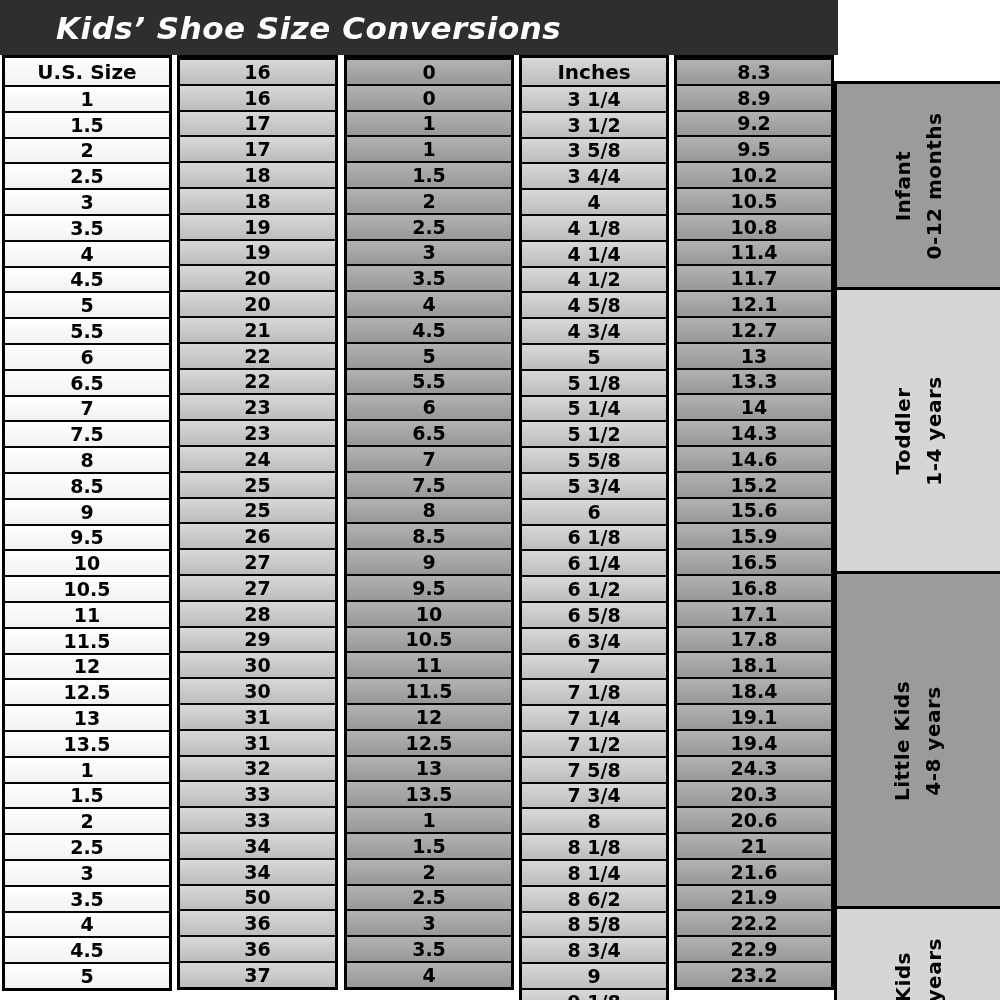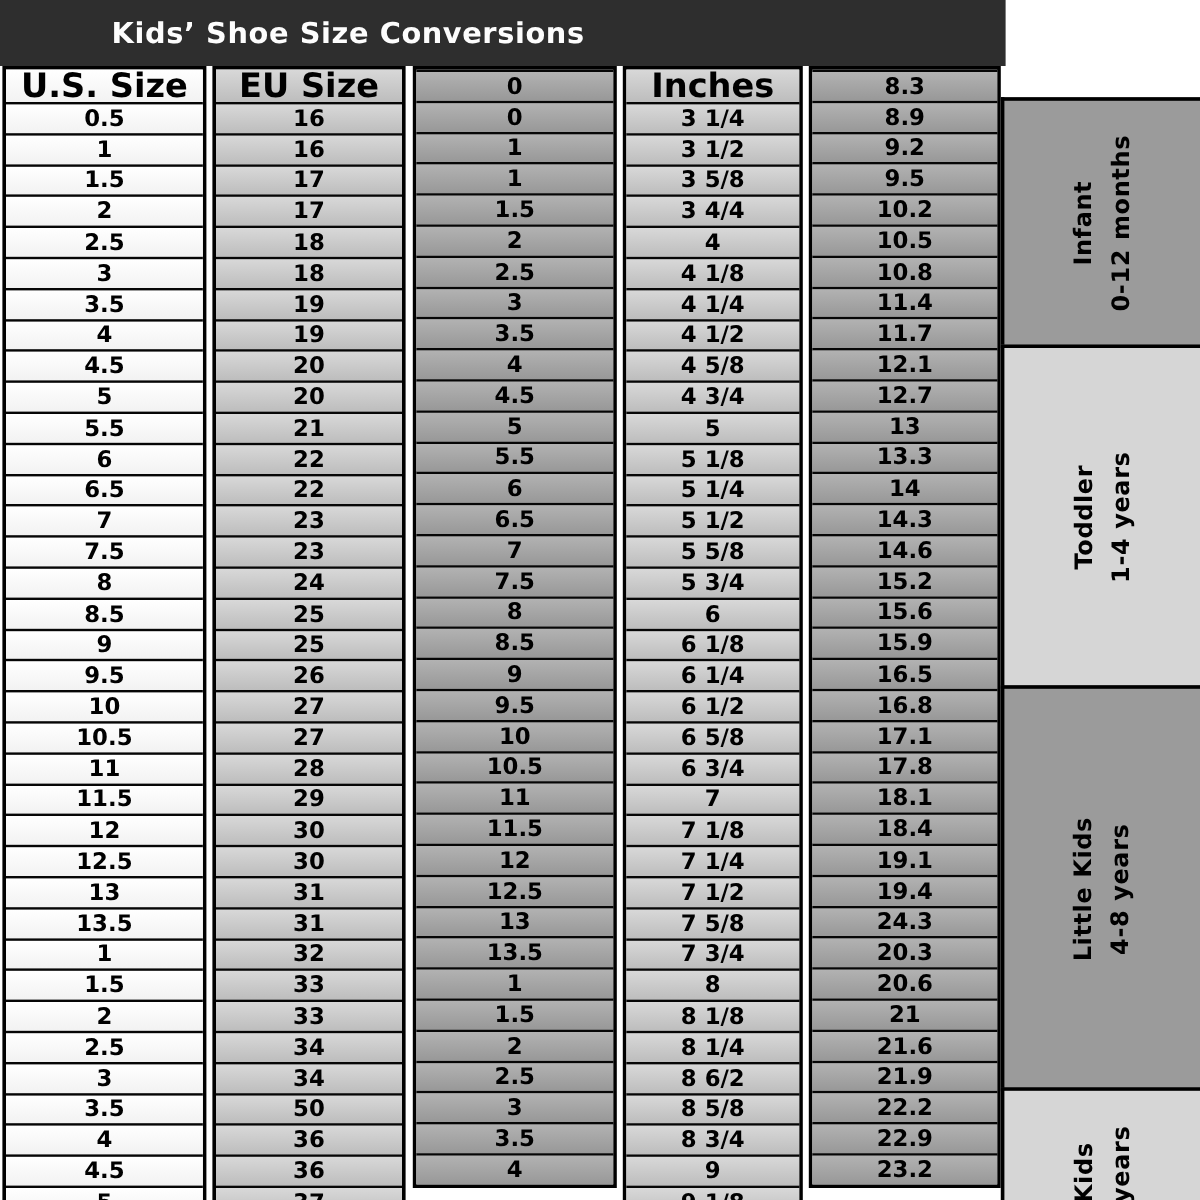--- a/index.html
+++ b/index.html
@@ -5,30 +5,30 @@
   html,body{margin:0;padding:0;background:#fff;}
   .stage{
     position:relative;width:1000px;height:1000px;overflow:hidden;background:#fff;
     font-family:"DejaVu Sans","Liberation Sans",sans-serif;font-weight:bold;color:#000;
   }
   .titlebar{
     position:absolute;left:0;top:0;width:838px;height:55px;background:#2e2e2e;
     display:flex;align-items:center;
   }
   .titlebar span{
-    color:#fdfdfd;font-size:24px;letter-spacing:0.5px;padding-left:93px;white-space:nowrap;
+    color:#fdfdfd;font-size:31px;letter-spacing:0.5px;padding-left:56px;white-space:nowrap;font-style:italic;
   }
   .colbox{
     position:absolute;top:55px;border:3px solid #000;box-sizing:border-box;background:#fff;
   }
   .cell{
     height:25.8px;box-sizing:border-box;display:flex;align-items:center;justify-content:center;
     font-size:19px;white-space:nowrap;border-top:2px solid #060606;
   }
-  .cell.head{height:27px;border-top:none;font-size:28px;}
+  .cell.head{height:27px;border-top:none;font-size:20px;}
   .c-white .cell{background:linear-gradient(180deg,#ffffff,#f2f2f2);}
   .c-light .cell{background:linear-gradient(180deg,#d8d8d8,#bdbdbd);}
   .c-gray  .cell{background:linear-gradient(180deg,#b2b2b2,#989898);}
   .panel{
     position:absolute;left:834px;width:166px;box-sizing:border-box;
     border:3px solid #000;border-right:none;
     display:flex;align-items:center;justify-content:center;
   }
   .p-dark{background:#9b9b9b;}
   .p-light{background:#d6d6d6;}
@@ -46,21 +46,20 @@
 
 <div class="stage">
 
   <div class="titlebar">
     <span>Kids’ Shoe Size Conversions</span>
   </div>
 
   <div id="columns">
       <div class="colbox c-white" style="left: 2px; width: 170px;">
         <div class="cell head">U.S. Size</div>
-        <div class="cell">0.5</div>
         <div class="cell">1</div>
         <div class="cell">1.5</div>
         <div class="cell">2</div>
         <div class="cell">2.5</div>
         <div class="cell">3</div>
         <div class="cell">3.5</div>
         <div class="cell">4</div>
         <div class="cell">4.5</div>
         <div class="cell">5</div>
         <div class="cell">5.5</div>
@@ -84,21 +83,20 @@
         <div class="cell">1.5</div>
         <div class="cell">2</div>
         <div class="cell">2.5</div>
         <div class="cell">3</div>
         <div class="cell">3.5</div>
         <div class="cell">4</div>
         <div class="cell">4.5</div>
         <div class="cell">5</div>
       </div>
       <div class="colbox c-light" style="left: 177px; width: 161px;">
-        <div class="cell head">EU Size</div>
         <div class="cell">16</div>
         <div class="cell">16</div>
         <div class="cell">17</div>
         <div class="cell">17</div>
         <div class="cell">18</div>
         <div class="cell">18</div>
         <div class="cell">19</div>
         <div class="cell">19</div>
         <div class="cell">20</div>
         <div class="cell">20</div>

